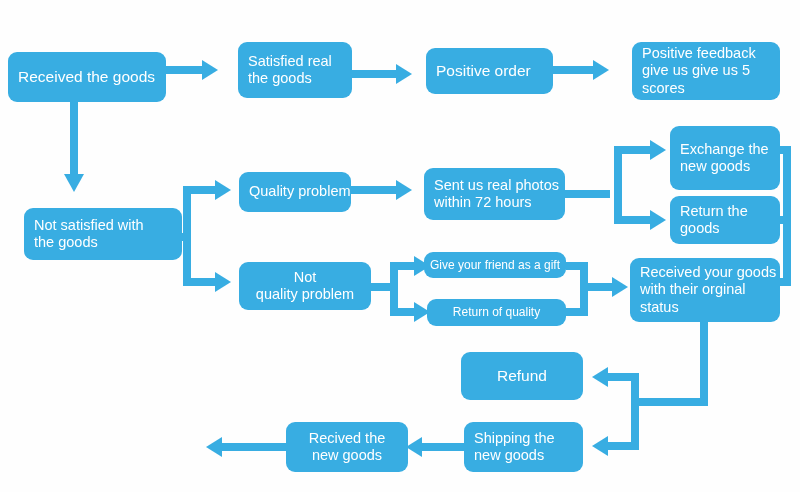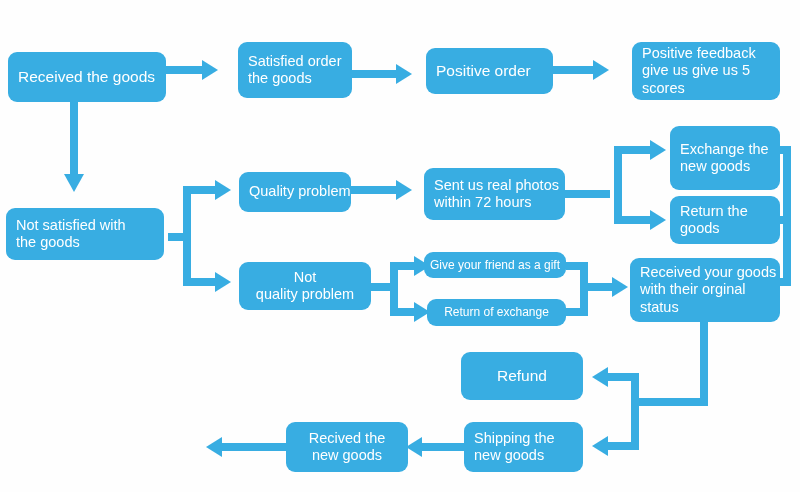--- a/index.html
+++ b/index.html
@@ -124,49 +124,49 @@
   <div class="arrow left" style="left:592px; top:436px;"></div>
 
   <div class="seg" style="left:422px; top:443px; width:42px; height:8px;"></div>
   <div class="arrow left" style="left:406px; top:437px;"></div>
 
   <div class="seg" style="left:222px; top:443px; width:64px; height:8px;"></div>
   <div class="arrow left" style="left:206px; top:437px;"></div>
 
   <div class="node left n-big" style="left:8px; top:45px; width:158px; height:50px;margin-top:7px;">Received the goods</div>
 
-  <div class="node left n-mid" style="left:238px; top:42px; width:114px; height:56px;">Satisfied order
+  <div class="node left n-mid" style="left:238px; top:42px; width:114px; height:56px;">Satisfied real
 the goods</div>
 
   <div class="node left n-big" style="left:426px; top:48px; width:127px; height:46px;">Positive order</div>
 
   <div class="node left n-mid" style="left:632px; top:42px; width:148px; height:58px;">Positive feedback
 give us give us 5
 scores</div>
 
-  <div class="node left n-mid" style="left:6px; top:208px; width:158px; height:52px;">Not satisfied with
+  <div class="node left n-mid" style="left:24px; top:208px; width:158px; height:52px;">Not satisfied with
 the goods</div>
 
   <div class="node left n-mid" style="left:239px; top:172px; width:112px; height:40px;">Quality problem</div>
 
   <div class="node left n-mid" style="left:424px; top:168px; width:141px; height:52px;">Sent us real photos
 within 72 hours</div>
 
   <div class="node left n-mid" style="left:670px; top:126px; width:110px; height:64px;">Exchange the
 new goods</div>
 
   <div class="node left n-mid" style="left:670px; top:196px; width:110px; height:48px;">Return the
 goods</div>
 
   <div class="node center n-mid" style="left:239px; top:262px; width:132px; height:48px;">Not
 quality problem</div>
 
   <div class="node center n-small" style="left:424px; top:252px; width:142px; height:26px;">Give your friend as a gift</div>
 
-  <div class="node center n-small" style="left:427px; top:299px; width:139px; height:27px;">Return of exchange</div>
+  <div class="node center n-small" style="left:427px; top:299px; width:139px; height:27px;">Return of quality</div>
 
   <div class="node center n-big" style="left:461px; top:352px; width:122px; height:48px;">Refund</div>
 
   <div class="node left n-mid" style="left:630px; top:258px; width:150px; height:64px;">Received your goods
 with their orginal
 status</div>
 
   <div class="node left n-mid" style="left:464px; top:422px; width:119px; height:50px;">Shipping the
 new goods</div>
 

